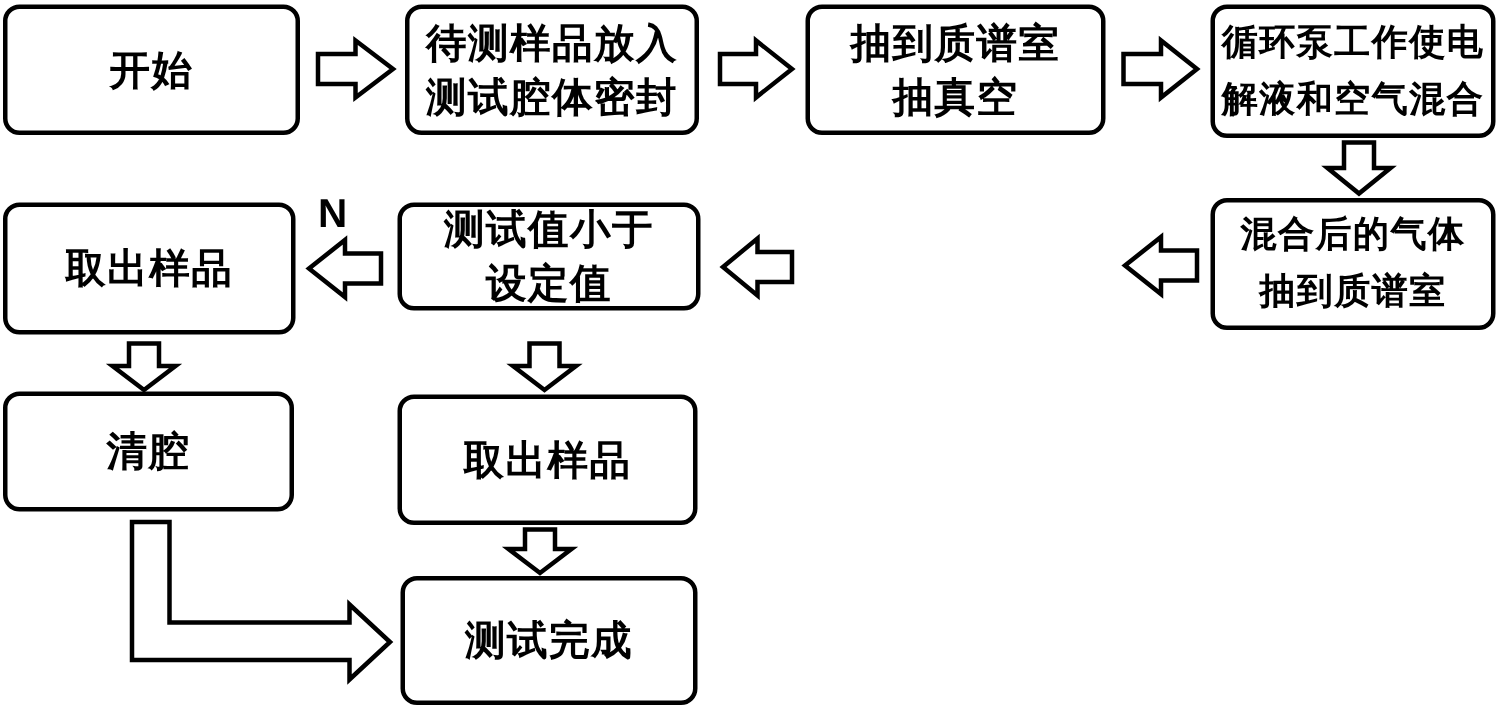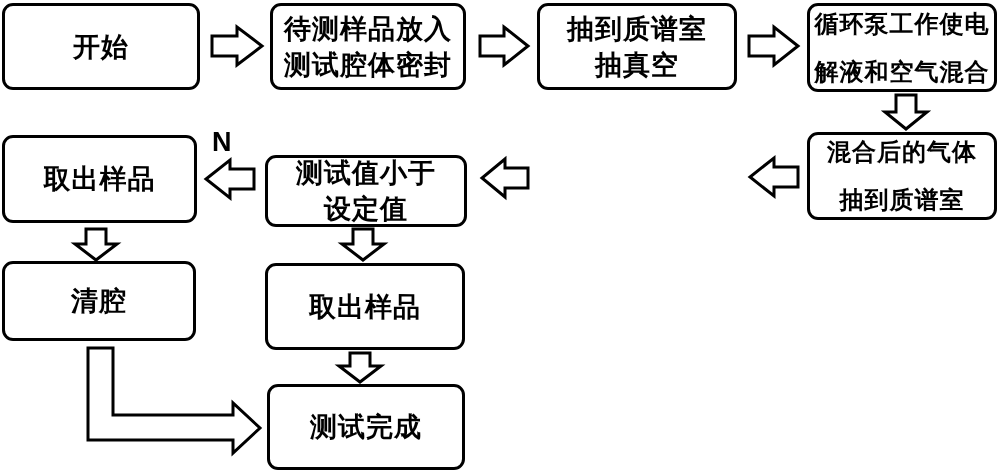--- a/index.html
+++ b/index.html
@@ -43,21 +43,21 @@
     white-space: pre-line;
     text-align: center;
     font-size: 27px;
     line-height: 36px;
     font-weight: bold;
     color: #000000;
     letter-spacing: 1px;
   }
   .node.fs-small .node-label {
     font-size: 24px;
-    line-height: 48px;
+    line-height: 38px;
     letter-spacing: 1px;
   }
   .edge-label {
     position: absolute;
     font-size: 27px;
     font-weight: bold;
     color: #000000;
     line-height: 28px;
   }
 </style>
@@ -98,21 +98,21 @@
     <span class="node-label">循环泵工作使电
 解液和空气混合</span>
   </div>
 
   <div class="node fs-small" style="left:807px; top:132px; width:190px; height:88px;">
     <span class="node-label">混合后的气体
 抽到质谱室</span>
   </div>
 
 
-  <div class="node" style="left:265px; top:135px; width:202px; height:72px;margin-top:20px;">
+  <div class="node" style="left:265px; top:135px; width:202px; height:72px;">
     <span class="node-label">测试值小于
 设定值</span>
   </div>
 
   <div class="node" style="left:2px; top:135px; width:195px; height:88px;">
     <span class="node-label">取出样品</span>
   </div>
 
   <div class="node" style="left:2px; top:261px; width:194px; height:80px;">
     <span class="node-label">清腔</span>

